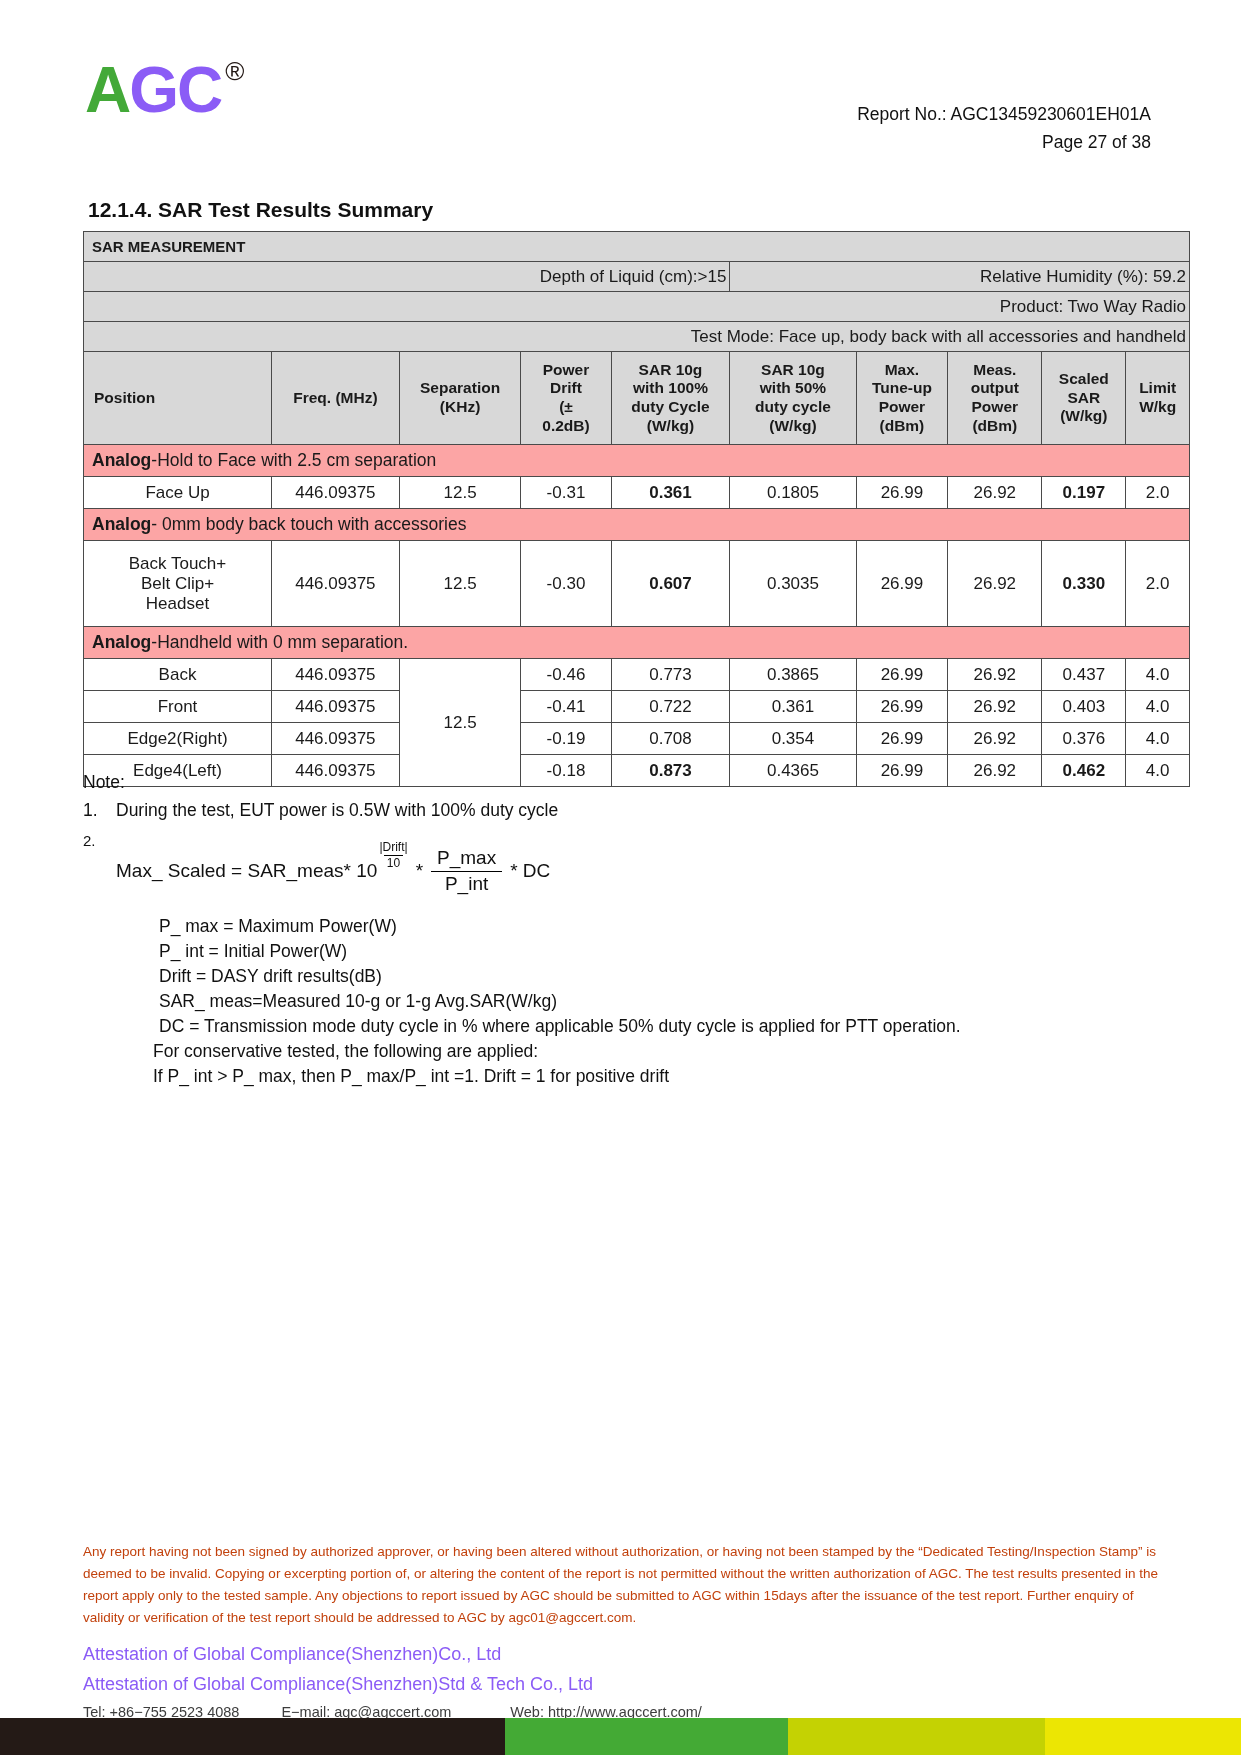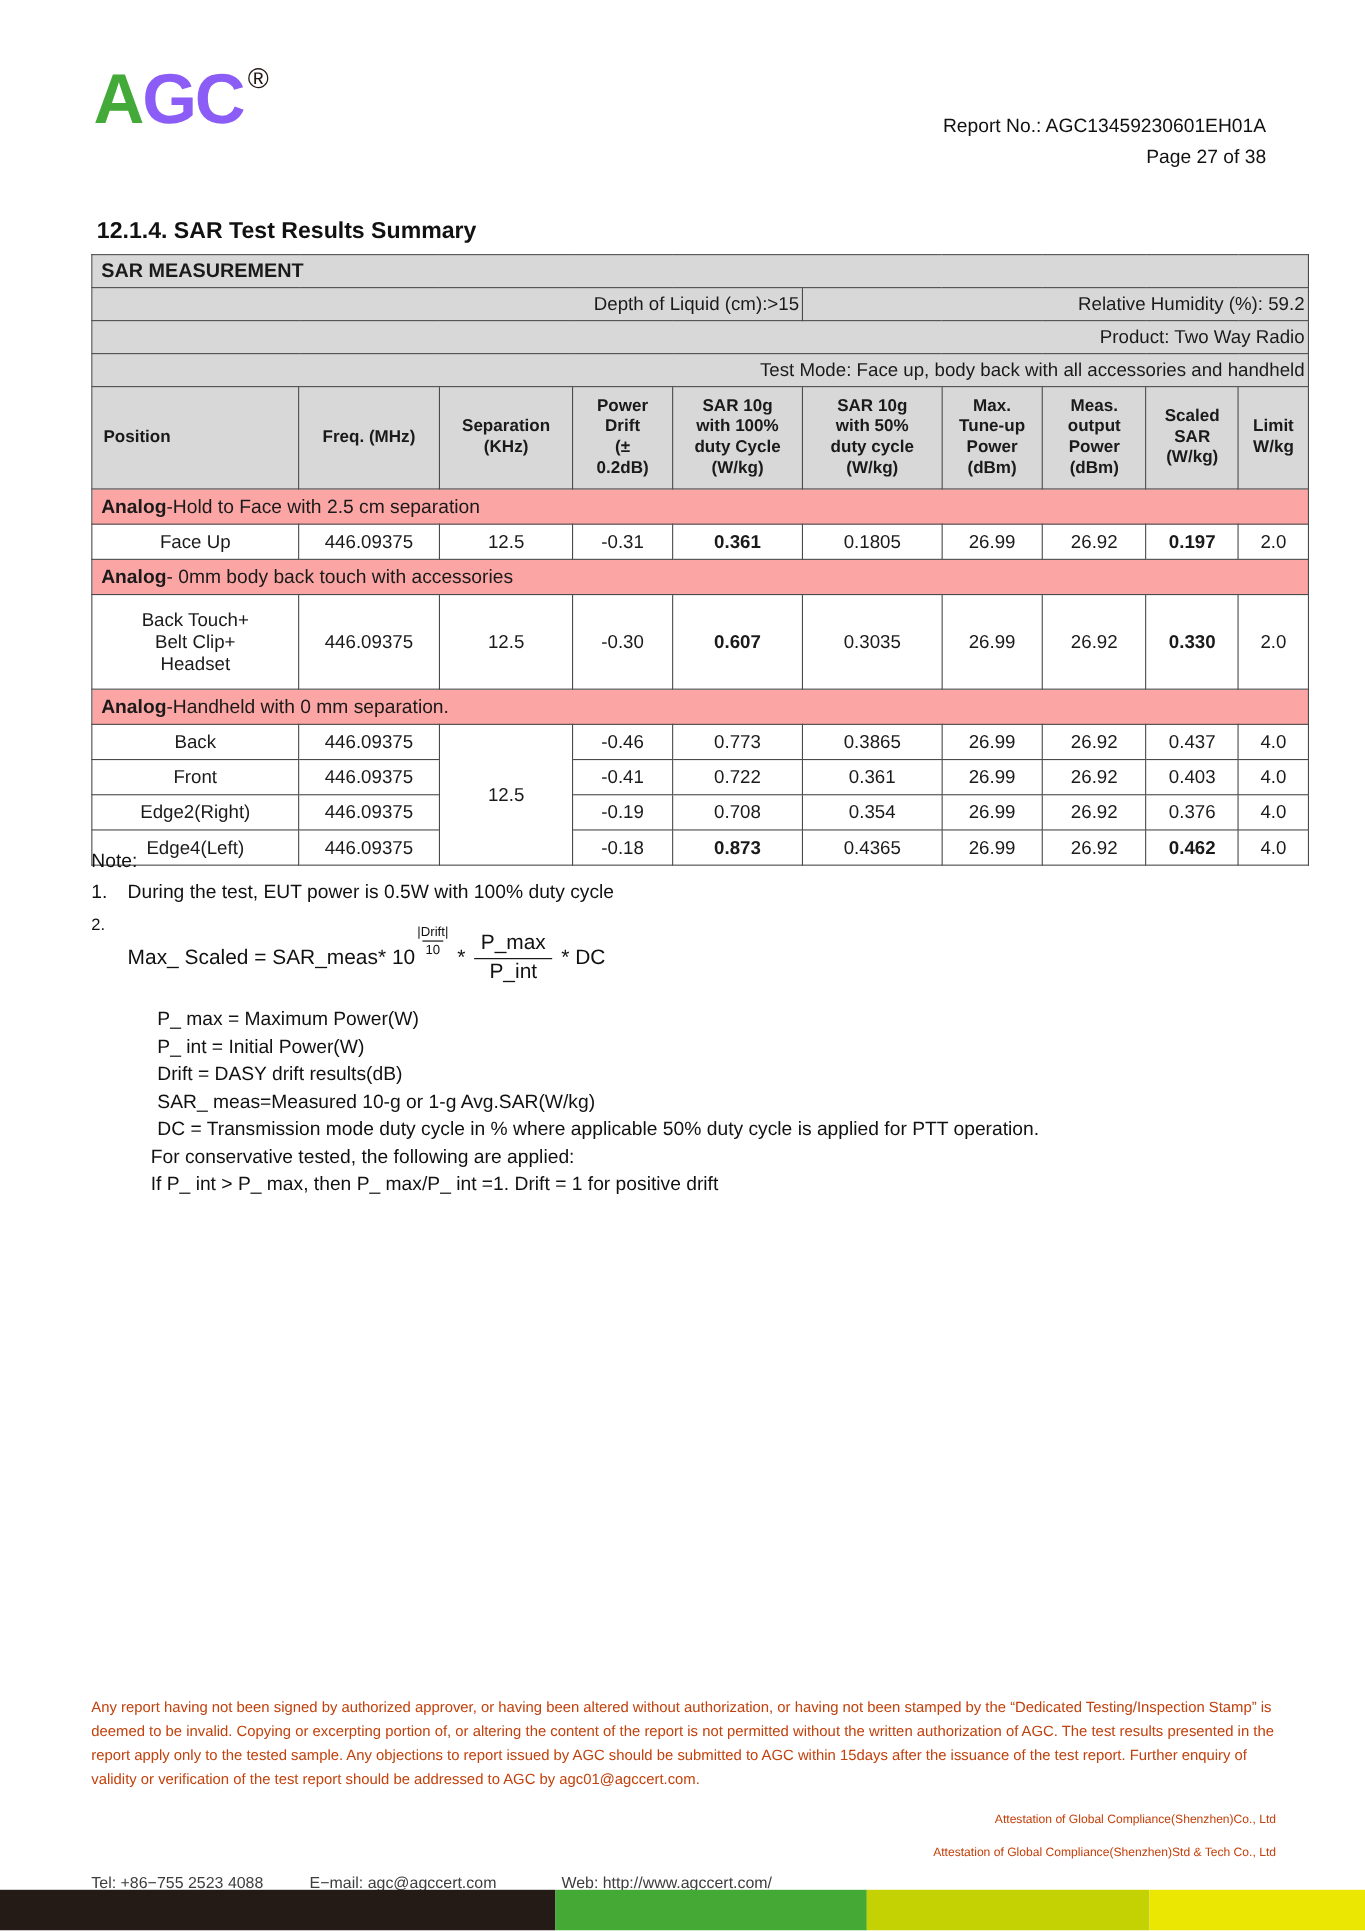--- a/index.html
+++ b/index.html
@@ -14,21 +14,21 @@
   .logo-reg { color:#231815; font-size:26px; font-weight:normal; position:relative; top:-32px; margin-left:4px; letter-spacing:0; }
   .report-info { position:absolute; right:90px; top:100px; text-align:right; font-size:17.5px; line-height:28px; color:#111; }
 
   
   .section-title { position:absolute; left:88px; top:198px; font-size:21px; font-weight:bold; color:#111; }
 
   
   .sar-table { position:absolute; left:83px; top:231px; width:1107px; border-collapse:collapse; table-layout:fixed; }
   .sar-table td, .sar-table th { border:1.5px solid #4a4a4a; font-size:17px; vertical-align:middle; text-align:center; padding:2px 3px; }
   .gray { background:#d8d8d8; }
-  .sar-table .ttl { font-weight:bold; text-align:left; padding-left:8px; font-size:18px; height:30px; }
+  .sar-table .ttl { font-weight:bold; text-align:left; padding-left:8px; font-size:15px; height:30px; }
   .sar-table .info { text-align:right; padding-left:20px; height:30px; }
   .sar-table .hdr { font-weight:bold; font-size:15.5px; line-height:1.2; height:93px; }
   .sar-table .hdr.left { text-align:left; padding-left:10px; }
   .sar-table .band { text-align:left; padding-left:8px; height:32px; font-size:17.5px; background:#fca5a5; }
   .sar-table .band b { font-weight:bold; }
   .sar-table .data-row td { height:32px; background:#fff; }
   .sar-table .tall td { height:86px; }
   .bold { font-weight:bold; }
   .pre { white-space:pre-line; }
 
@@ -36,27 +36,27 @@
   .notes { position:absolute; left:83px; top:772px; width:1070px; font-size:17.5px; color:#111; }
   .note-line { display:flex; margin-top:7px; }
   .note-num { width:33px; flex:0 0 33px; }
   .note-num.small { font-size:15px; padding-top:4px; }
   .formula { display:flex; align-items:center; margin-top:18px; margin-bottom:6px; font-size:19px; }
   .exp { display:inline-flex; flex-direction:column; align-items:center; font-size:12px; transform:translateY(-16px); line-height:1.25; margin-left:2px; }
   .exp .den { border-top:1.2px solid #000; padding:0 3px; }
   .mul { margin:0 8px; }
   .frac { display:inline-flex; flex-direction:column; align-items:center; font-size:19px; line-height:1.3; }
   .frac .num { border-bottom:1.5px solid #000; padding:0 6px; }
-  .defs { margin-left:60px; margin-top:12px; line-height:25px; }
+  .defs { margin-left:76px; margin-top:12px; line-height:25px; }
   .defs .outdent { margin-left:-6px; }
 
   
   .footer { position:absolute; left:83px; top:1541px; width:1077px; }
   .disclaimer { font-size:13.5px; line-height:22px; color:#c2410c; }
-  .company { font-size:11px; color:#c2410c; margin-top:9px; line-height:21px;text-align:right; }
+  .company { font-size:18px; color:#8b5cf6; margin-top:9px; line-height:21px; }
   .company.first { margin-top:15px; }
   .contact { font-size:14.5px; color:#3d3d3d; margin-top:9px; }
   .contact span { margin-right:0; }
   .contact .gap1 { margin-left:38px; }
   .contact .gap2 { margin-left:55px; }
 
   .bottom-bar { position:absolute; left:0; bottom:0; width:1241px; height:37px; display:flex; }
   .bar-seg { height:100%; }
 </style>
 </head>

